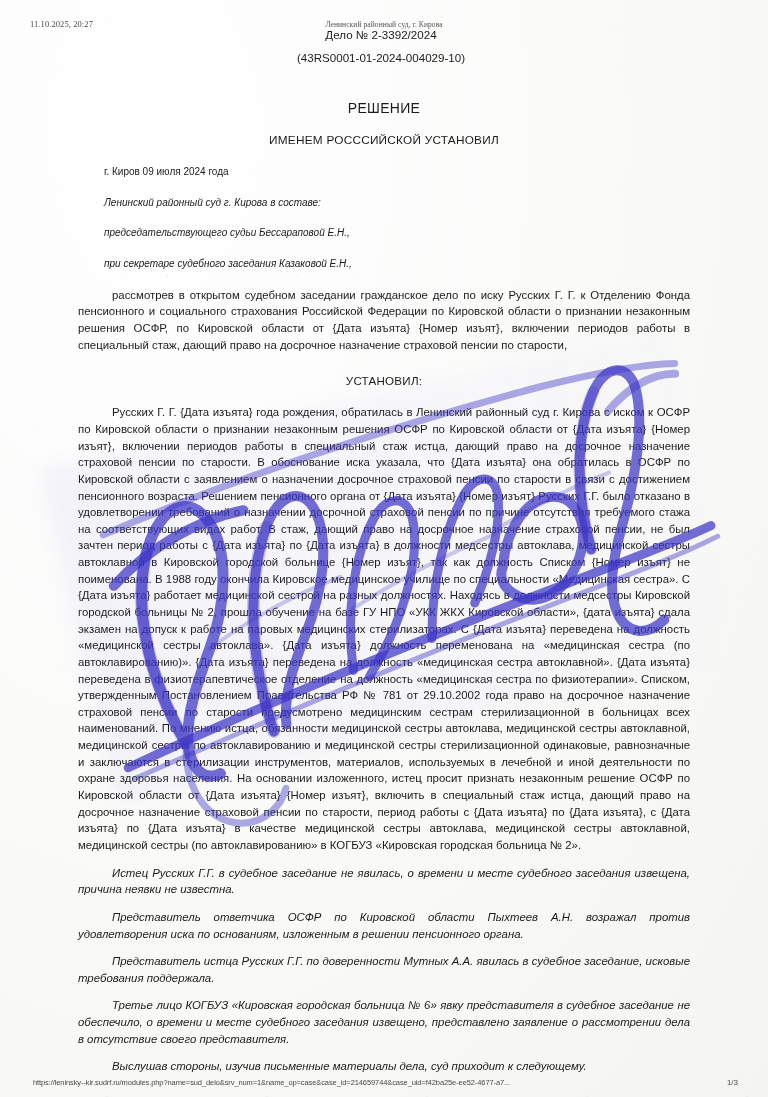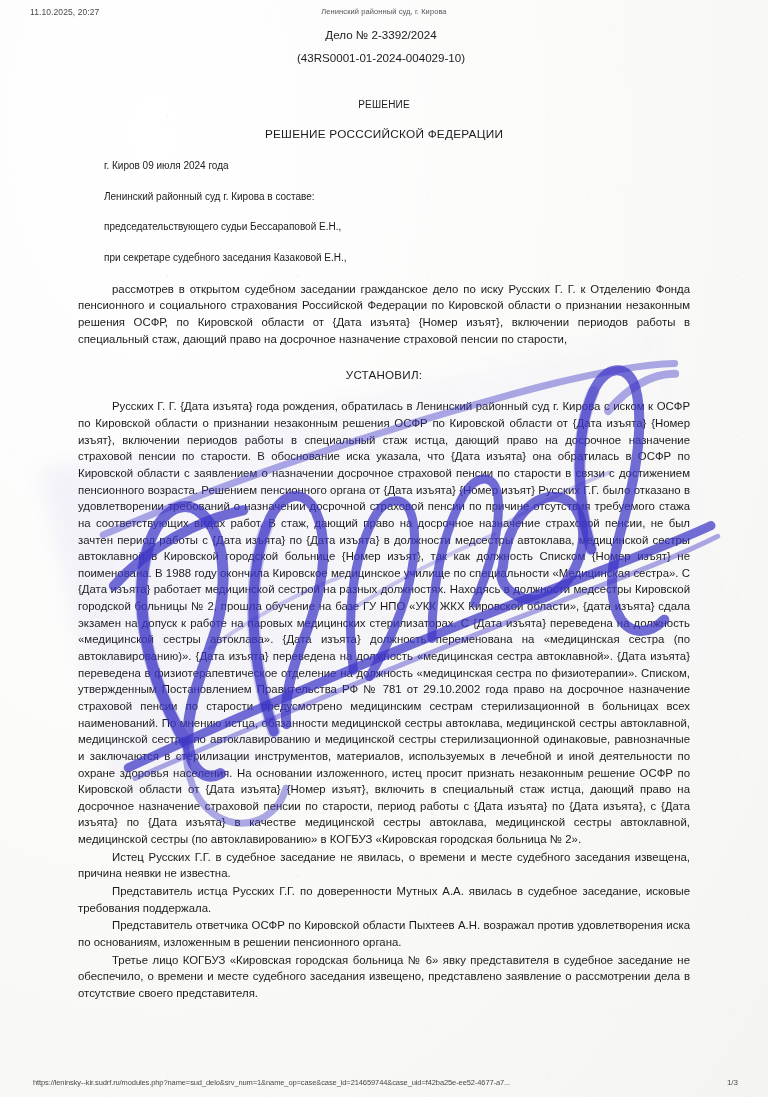--- a/index.html
+++ b/index.html
@@ -36,26 +36,27 @@
       radial-gradient(circle at 29% 84%, rgba(120,120,120,.07) 0 .6px, transparent 1px),
       radial-gradient(circle at 75% 38%, rgba(120,120,120,.06) 0 .6px, transparent 1px);
     background-size: 120px 140px, 160px 180px, 140px 120px, 190px 160px, 130px 150px, 170px 200px;
     pointer-events:none;
     opacity:.75;
   }
 
   
   .print-header {
     position: absolute;
-    top: 7px; left: 0; right: 0;
+    top: 19px; left: 0; right: 0;
     display: flex;
-    align-items: flex-start;
+    align-items: center;
     font-size: 8.5px;
     color: #4a4a4a;
     letter-spacing: .01em;
+    font-family: Liberation Serif, serif;
   }
   .print-header .ph-date { margin-left: 30px; }
   .print-header .ph-court {
     position: absolute;
     left: 0; right: 0;
     text-align: center;
     font-size: 7.5px;
     color: #555;
   }
 
@@ -93,44 +94,44 @@
   .case-uid {
     text-align: center;
     margin: 6px 0 0 0;
     font-size: 11.6px;
     padding-right: 6px;
   }
 
   .title {
     text-align: center;
     margin: 32px 0 0 0;
-    font-size: 10px;
+    font-size: 14px;
     letter-spacing: .02em;
   }
   .subtitle {
     text-align: center;
     margin: 13px 0 0 0;
     font-size: 11.8px;
     letter-spacing: .02em;
   }
 
   .intro-line {
     margin: 16px 0 0 26px;
     font-size: 10px;
   }
-  .intro-line + .intro-line { margin-top: 16px; }
+  .intro-line + .intro-line { margin-top: 16px; font-style: italic; }
 
   .para {
     margin: 15px 0 0 0;
     text-align: justify;
     text-indent: 34px;
     font-size: 11.4px;
     line-height: 1.46;
   }
-  .para.tight { margin-top: 1px; }
+  .para.tight { margin-top: 11px; font-style: italic; }
 
   .section-head {
     text-align: center;
     margin: 19px 0 0 0;
     font-size: 11.6px;
     letter-spacing: .02em;
   }
 
   
   .watermark {
@@ -171,36 +172,37 @@
     <span class="ph-date">11.10.2025, 20:27</span>
     <span class="ph-court">Ленинский районный суд, г. Кирова</span>
   </div>
 
   <div class="doc">
 
     <p class="case-no">Дело № 2-3392/2024</p>
     <p class="case-uid">(43RS0001-01-2024-004029-10)</p>
 
     <p class="title">РЕШЕНИЕ</p>
-    <p class="subtitle">РЕШЕНИЕ РОСССИЙСКОЙ ФЕДЕРАЦИИ</p>
+    <p class="subtitle">ИМЕНЕМ РОСССИЙСКОЙ УСТАНОВИЛ</p>
 
     <p class="intro-line">г. Киров 09 июля 2024 года</p>
     <p class="intro-line">Ленинский районный суд г. Кирова в составе:</p>
     <p class="intro-line">председательствующего судьи Бессараповой Е.Н.,</p>
     <p class="intro-line">при секретаре судебного заседания Казаковой Е.Н.,</p>
 
     <p class="para">рассмотрев в открытом судебном заседании гражданское дело по иску Русских Г. Г. к Отделению Фонда пенсионного и социального страхования Российской Федерации по Кировской области о признании незаконным решения ОСФР, по Кировской области от {Дата изъята} {Номер изъят}, включении периодов работы в специальный стаж, дающий право на досрочное назначение страховой пенсии по старости,</p>
 
     <p class="section-head">УСТАНОВИЛ:</p>
 
     <p class="para">Русских Г. Г. {Дата изъята} года рождения, обратилась в Ленинский районный суд г. Кирова с иском к ОСФР по Кировской области о признании незаконным решения ОСФР по Кировской области от {Дата изъята} {Номер изъят}, включении периодов работы в специальный стаж истца, дающий право на досрочное назначение страховой пенсии по старости. В обоснование иска указала, что {Дата изъята} она обратилась в ОСФР по Кировской области с заявлением о назначении досрочное страховой пенсии по старости в связи с достижением пенсионного возраста. Решением пенсионного органа от {Дата изъята} {Номер изъят} Русских Г.Г. было отказано в удовлетворении требований о назначении досрочной страховой пенсии по причине отсутствия требуемого стажа на соответствующих видах работ. В стаж, дающий право на досрочное назначение страховой пенсии, не был зачтен период работы с {Дата изъята} по {Дата изъята} в должности медсестры автоклава, медицинской сестры автоклавной в Кировской городской больнице {Номер изъят}, так как должность Списком {Номер изъят} не поименована. В 1988 году окончила Кировское медицинское училище по специальности «Медицинская сестра». С {Дата изъята} работает медицинской сестрой на разных должностях. Находясь в должности медсестры Кировской городской больницы № 2, прошла обучение на базе ГУ НПО «УКК ЖКХ Кировской области», {дата изъята} сдала экзамен на допуск к работе на паровых медицинских стерилизаторах. С {Дата изъята} переведена на должность «медицинской сестры автоклава». {Дата изъята} должность переменована на «медицинская сестра (по автоклавированию)». {Дата изъята} переведена на должность «медицинская сестра автоклавной». {Дата изъята} переведена в физиотерапевтическое отделение на должность «медицинская сестра по физиотерапии». Списком, утвержденным Постановлением Правительства РФ № 781 от 29.10.2002 года право на досрочное назначение страховой пенсии по старости предусмотрено медицинским сестрам стерилизационной в больницах всех наименований. По мнению истца, обязанности медицинской сестры автоклава, медицинской сестры автоклавной, медицинской сестры по автоклавированию и медицинской сестры стерилизационной одинаковые, равнозначные и заключаются в стерилизации инструментов, материалов, используемых в лечебной и иной деятельности по охране здоровья населения. На основании изложенного, истец просит признать незаконным решение ОСФР по Кировской области от {Дата изъята} {Номер изъят}, включить в специальный стаж истца, дающий право на досрочное назначение страховой пенсии по старости, период работы с {Дата изъята} по {Дата изъята}, с {Дата изъята} по {Дата изъята} в качестве медицинской сестры автоклава, медицинской сестры автоклавной, медицинской сестры (по автоклавированию» в КОГБУЗ «Кировская городская больница № 2».</p>
     <p class="para tight">Истец Русских Г.Г. в судебное заседание не явилась, о времени и месте судебного заседания извещена, причина неявки не известна.</p>
+    <p class="para tight">Представитель ответчика ОСФР по Кировской области Пыхтеев А.Н. возражал против удовлетворения иска по основаниям, изложенным в решении пенсионного органа.</p>
     <p class="para tight">Представитель истца Русских Г.Г. по доверенности Мутных А.А. явилась в судебное заседание, исковые требования поддержала.</p>
-    <p class="para tight">Представитель ответчика ОСФР по Кировской области Пыхтеев А.Н. возражал против удовлетворения иска по основаниям, изложенным в решении пенсионного органа.</p>
     <p class="para tight">Третье лицо КОГБУЗ «Кировская городская больница № 6» явку представителя в судебное заседание не обеспечило, о времени и месте судебного заседания извещено, представлено заявление о рассмотрении дела в отсутствие своего представителя.</p>
+    <p class="para tight">Выслушав стороны, изучив письменные материалы дела, суд приходит к следующему.</p>
 
   </div>
 
   <div class="wm-wash"></div>
 
   <svg class="watermark" viewBox="0 0 768 1097">
     <g transform="rotate(-14 384 570)">
 
       <path class="wm-ink" stroke-width="9" d="M88 700 C 210 676, 360 652, 520 632 C 600 622, 660 616, 712 606"></path>
       <path class="wm-ink soft" stroke-width="5" d="M92 712 C 220 690, 380 664, 540 644 C 620 634, 672 628, 716 618"></path>

